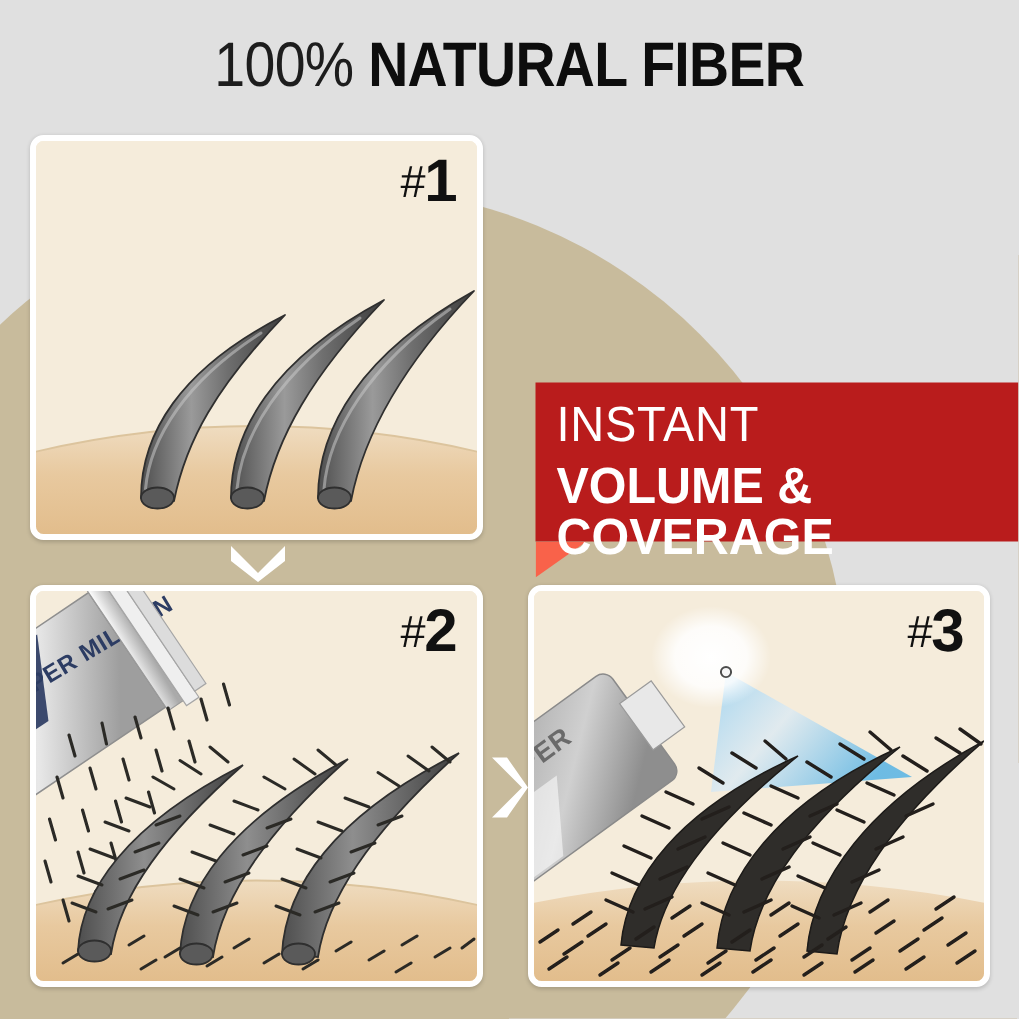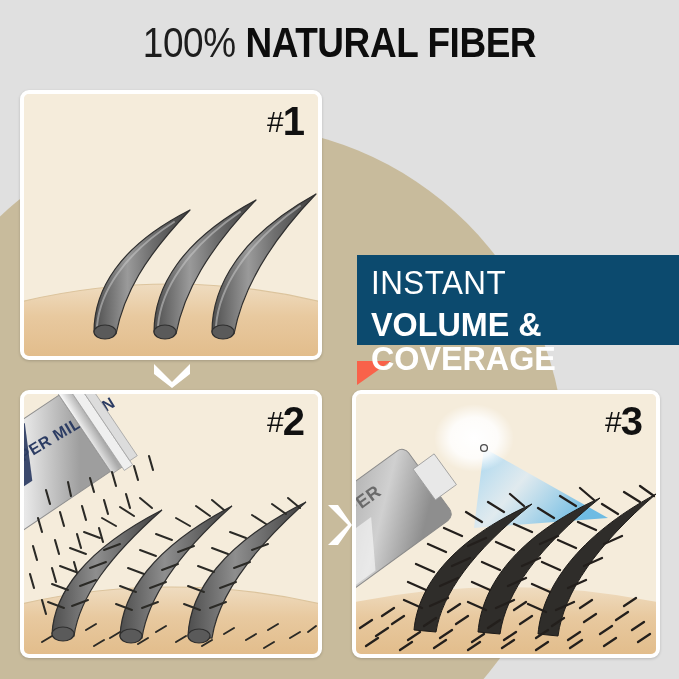--- a/index.html
+++ b/index.html
@@ -95,22 +95,22 @@
     vertical-align: 3px;
   }
   .panel-num .dig { font-weight: 700; }
 
   
   .banner {
     position: absolute;
     left: 357px;
     top: 255px;
     width: 322px;
-    height: 90px;
-    background: #0c4a6e;
+    height: 106px;
+    background: #b91c1c;
     z-index: 50;
   }
   .banner-tail {
     position: absolute;
     left: 357px;
     top: 361px;
     width: 34px;
     height: 24px;
     background: #f9624a;
     clip-path: polygon(0 0, 100% 0, 0 100%);

